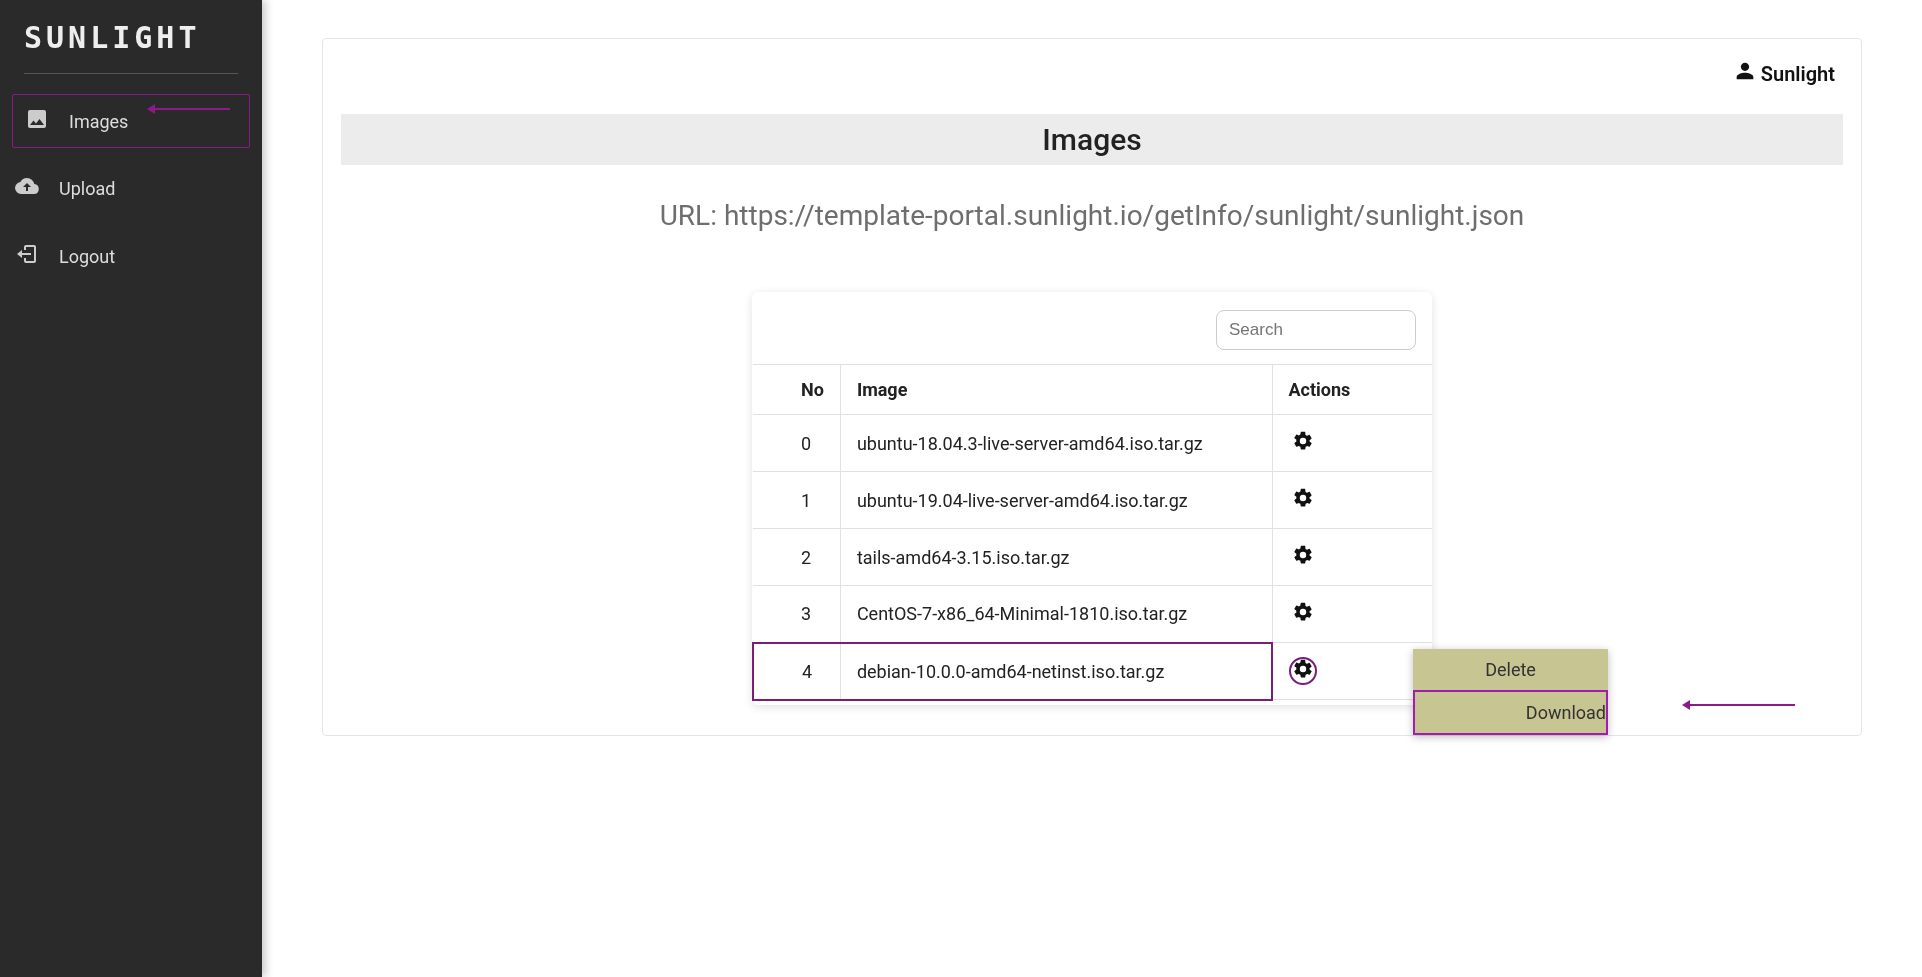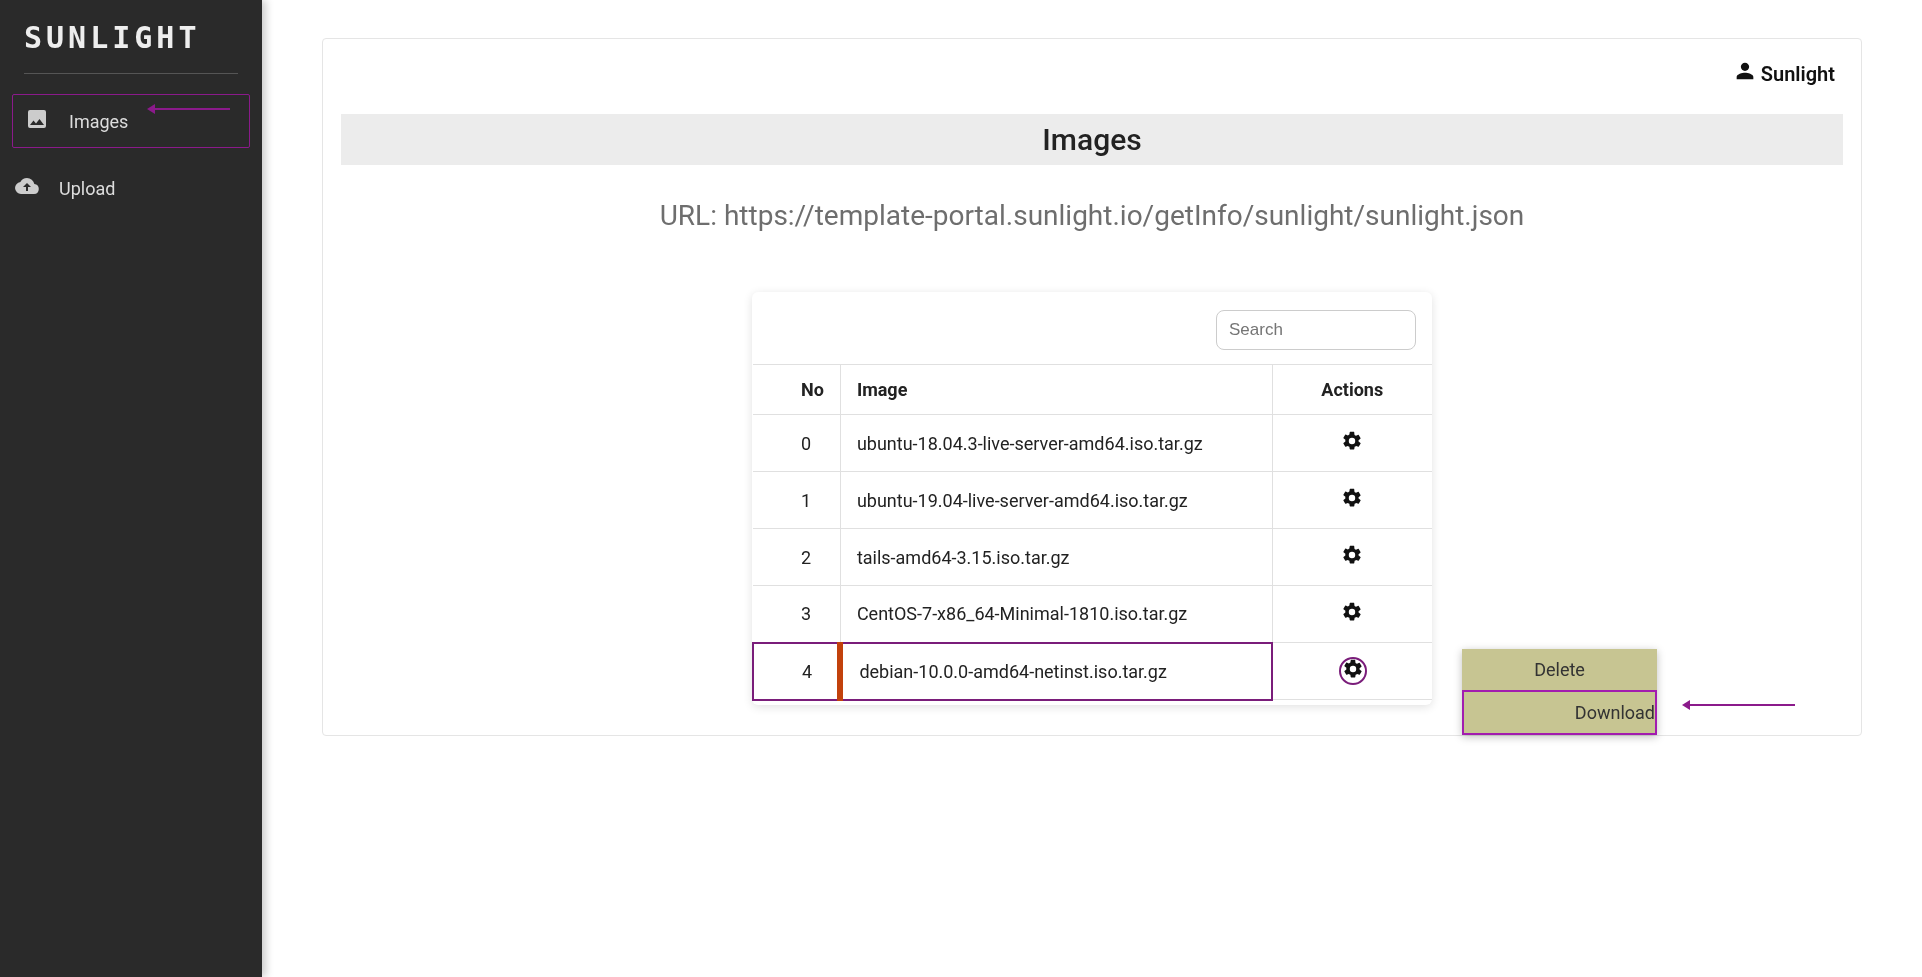--- a/index.html
+++ b/index.html
@@ -136,43 +136,43 @@
   }
   th, td {
     text-align: left;
     padding: 14px 16px;
     border: 1px solid #e0e0e0;
     font-size: 18px;
     color: #222;
   }
   th { font-weight: 700; }
   th:first-child, td:first-child { width: 80px; border-left: none; padding-left: 48px; }
-  th:last-child, td:last-child { width: 160px; text-align: center; border-right: none; margin-left: 8px; }
+  th:last-child, td:last-child { width: 160px; border-right: none; margin-left: 8px; }
   .gear-btn {
     display: inline-flex;
     align-items: center;
     justify-content: center;
     width: 28px; height: 28px;
     cursor: pointer;
   }
   .gear-btn svg { width: 22px; height: 22px; fill: #111; }
   .row-highlight td:first-child,
   .row-highlight td:nth-child(2) {
     border: 2px solid #7a1d7a;
   }
   .row-highlight td:first-child { border-right: 1px solid #e0e0e0; }
-  .row-highlight td:nth-child(2) { border-left: 6px solid #c2410c; }
+  .row-highlight td:nth-child(2) { border-left: 1px solid #c2410c; }
   .gear-circle {
     border: 2px solid #7a1d7a;
     border-radius: 50%;
     padding: 3px;
   }
   .context-menu {
     position: absolute;
-    left: 1139px;
+    left: 1090px;
     top: 610px;
     width: 195px;
     background: #c7c592;
     box-shadow: 0 2px 8px rgba(0,0,0,0.25);
     z-index: 10;
   }
   .context-menu .menu-item {
     text-align: center;
     padding: 10px 0;
     font-size: 18px;
@@ -223,20 +223,28 @@
 
   <div class="nav-item">
     <span>
       <svg viewBox="0 0 24 24">
           <path d="M19.35 10.04A7.49 7.49 0 0 0 12 4a7.5 7.5 0 0 0-6.65 4.04A6 6 0 0 0 6 20h13a5 5 0 0 0 .35-9.96zM13 13v4h-2v-4H8l4-4 4 4h-3z"></path>
         </svg>
     </span>
     <span>Upload</span>
   </div>
 
+  <div class="nav-item">
+    <span>
+      <svg viewBox="0 0 24 24">
+          <path d="M16 13v-2H7V8l-5 4 5 4v-3h9zm3-10H11a2 2 0 0 0-2 2v3h2V5h8v14h-8v-3H9v3a2 2 0 0 0 2 2h8a2 2 0 0 0 2-2V5a2 2 0 0 0-2-2z"></path>
+        </svg>
+    </span>
+    <span>Logout</span>
+  </div>
 </div>
 
 <div class="annotation-arrow1"></div>
 
 <div class="main">
   <div class="card">
 
     <div class="user-row">
       <span>
         <svg viewBox="0 0 24 24">

